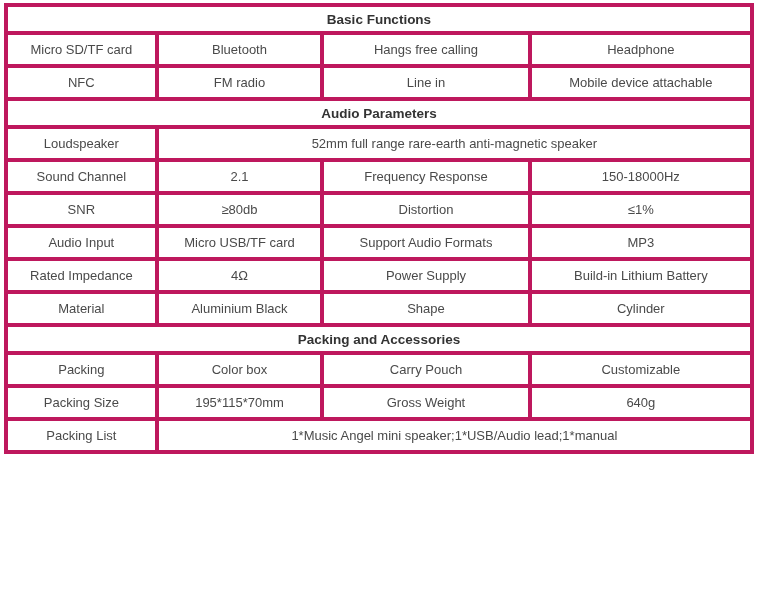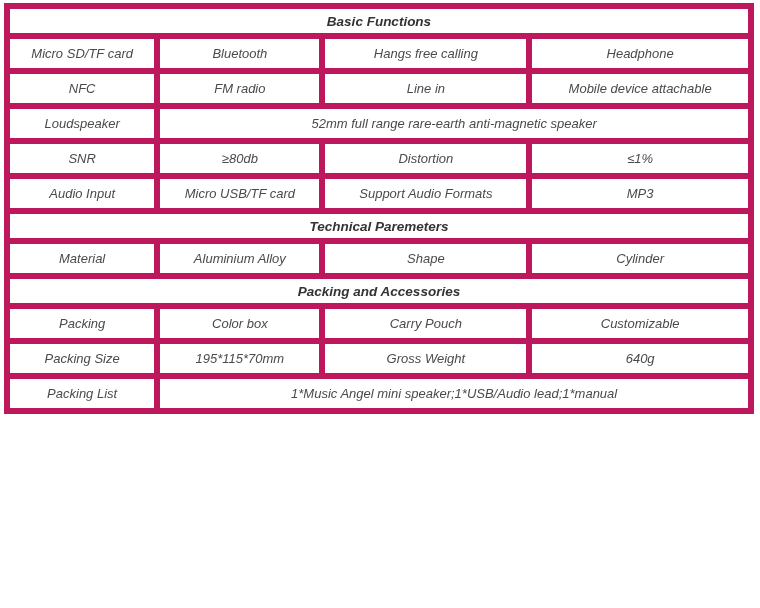--- a/index.html
+++ b/index.html
@@ -20,29 +20,28 @@
   table.spec-table {
     position: absolute;
     left: 4px;
     top: 3px;
     width: 750px;
     border-collapse: collapse;
     table-layout: fixed;
     background: #ffffff;
   }
   table.spec-table td {
-    border: 6px solid #be185d;
+    border: 4px solid #be185d;
     text-align: center;
     vertical-align: middle;
     padding: 0 0;
     font-size: 13px;
     color: #4a4a4a;
     white-space: nowrap;
     overflow: hidden;
-    font-style: italic;
   }
   table.spec-table td.section-header {
     height: 24px;
     font-weight: bold;
     font-size: 13.5px;
     color: #333333;
   }
   table.spec-table td.spec-cell {
     height: 29px;
     margin-top: 20px;
@@ -69,41 +68,53 @@
           <td class="spec-cell">Hangs free calling</td>
           <td class="spec-cell">Headphone</td>
         </tr>
         <tr>
           <td class="spec-cell">NFC</td>
           <td class="spec-cell">FM radio</td>
           <td class="spec-cell">Line in</td>
           <td class="spec-cell">Mobile device attachable</td>
         </tr>
         <tr>
+          <td colspan="4" class="section-header">Audio Parameters</td>
+        </tr>
+        <tr>
           <td class="spec-cell">Loudspeaker</td>
           <td class="spec-cell" colspan="3">52mm full range rare-earth anti-magnetic speaker</td>
+        </tr>
+        <tr>
+          <td class="spec-cell">Sound Channel</td>
+          <td class="spec-cell">2.1</td>
+          <td class="spec-cell">Frequency Response</td>
+          <td class="spec-cell">150-18000Hz</td>
         </tr>
         <tr>
           <td class="spec-cell">SNR</td>
           <td class="spec-cell">≥80db</td>
           <td class="spec-cell">Distortion</td>
           <td class="spec-cell">≤1%</td>
         </tr>
         <tr>
           <td class="spec-cell">Audio Input</td>
           <td class="spec-cell">Micro USB/TF card</td>
           <td class="spec-cell">Support Audio Formats</td>
           <td class="spec-cell">MP3</td>
         </tr>
         <tr>
-          <td colspan="4" class="section-header">Technical Paremeters</td>
+          <td class="spec-cell">Rated Impedance</td>
+          <td class="spec-cell">4Ω</td>
+          <td class="spec-cell">Power Supply</td>
+          <td class="spec-cell">Build-in Lithium Battery</td>
         </tr>
         <tr>
           <td class="spec-cell">Material</td>
-          <td class="spec-cell">Aluminium Alloy</td>
+          <td class="spec-cell">Aluminium Black</td>
           <td class="spec-cell">Shape</td>
           <td class="spec-cell">Cylinder</td>
         </tr>
         <tr>
           <td colspan="4" class="section-header">Packing and Accessories</td>
         </tr>
         <tr>
           <td class="spec-cell">Packing</td>
           <td class="spec-cell">Color box</td>
           <td class="spec-cell">Carry Pouch</td>

